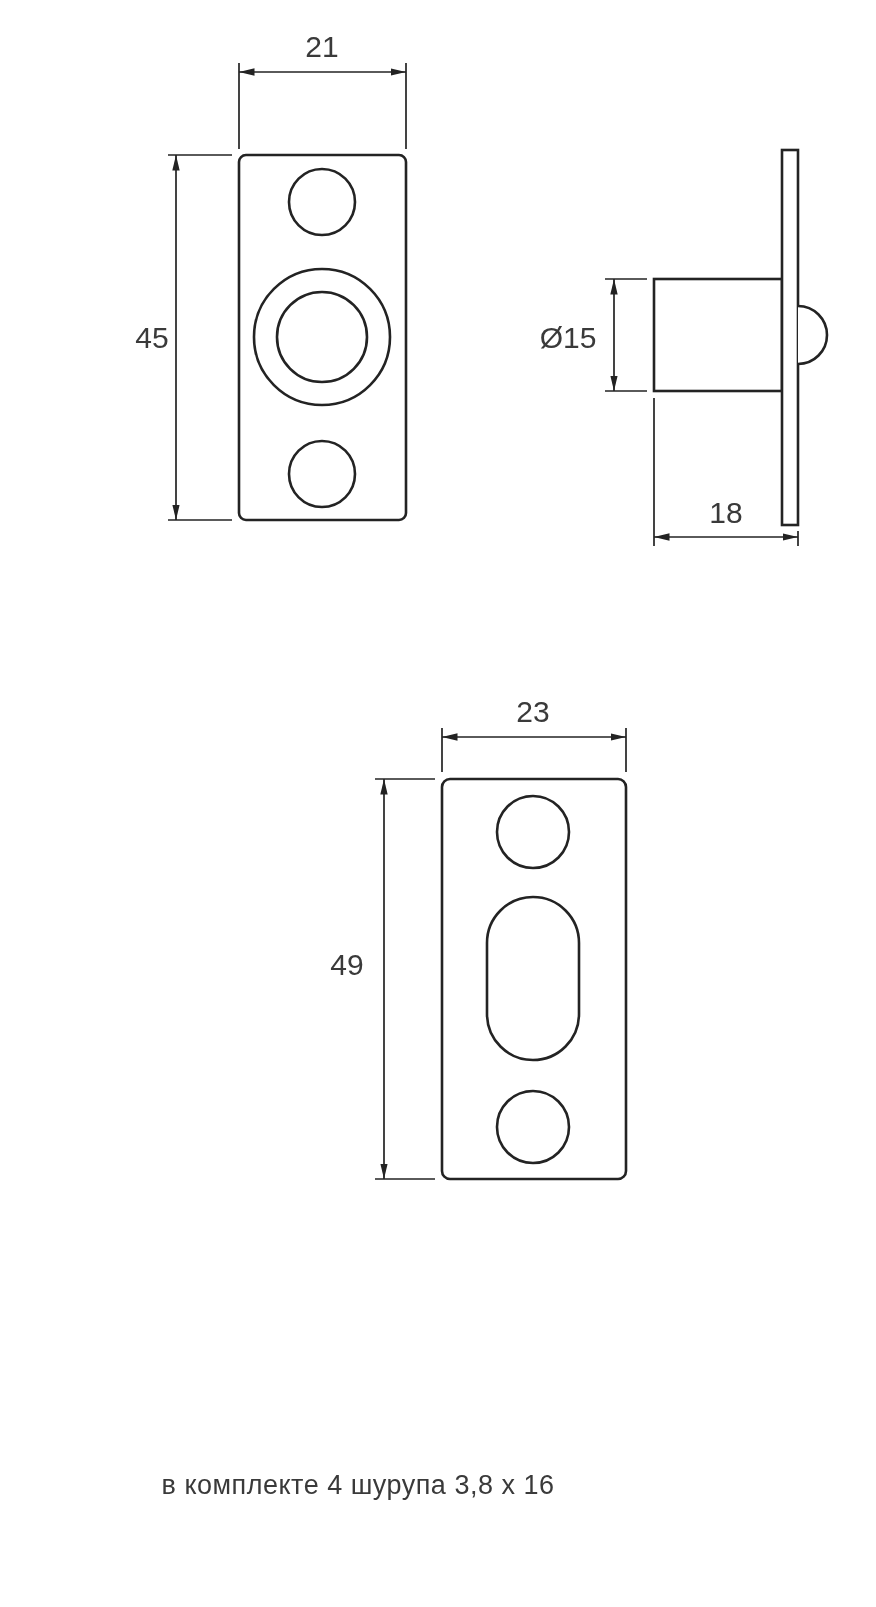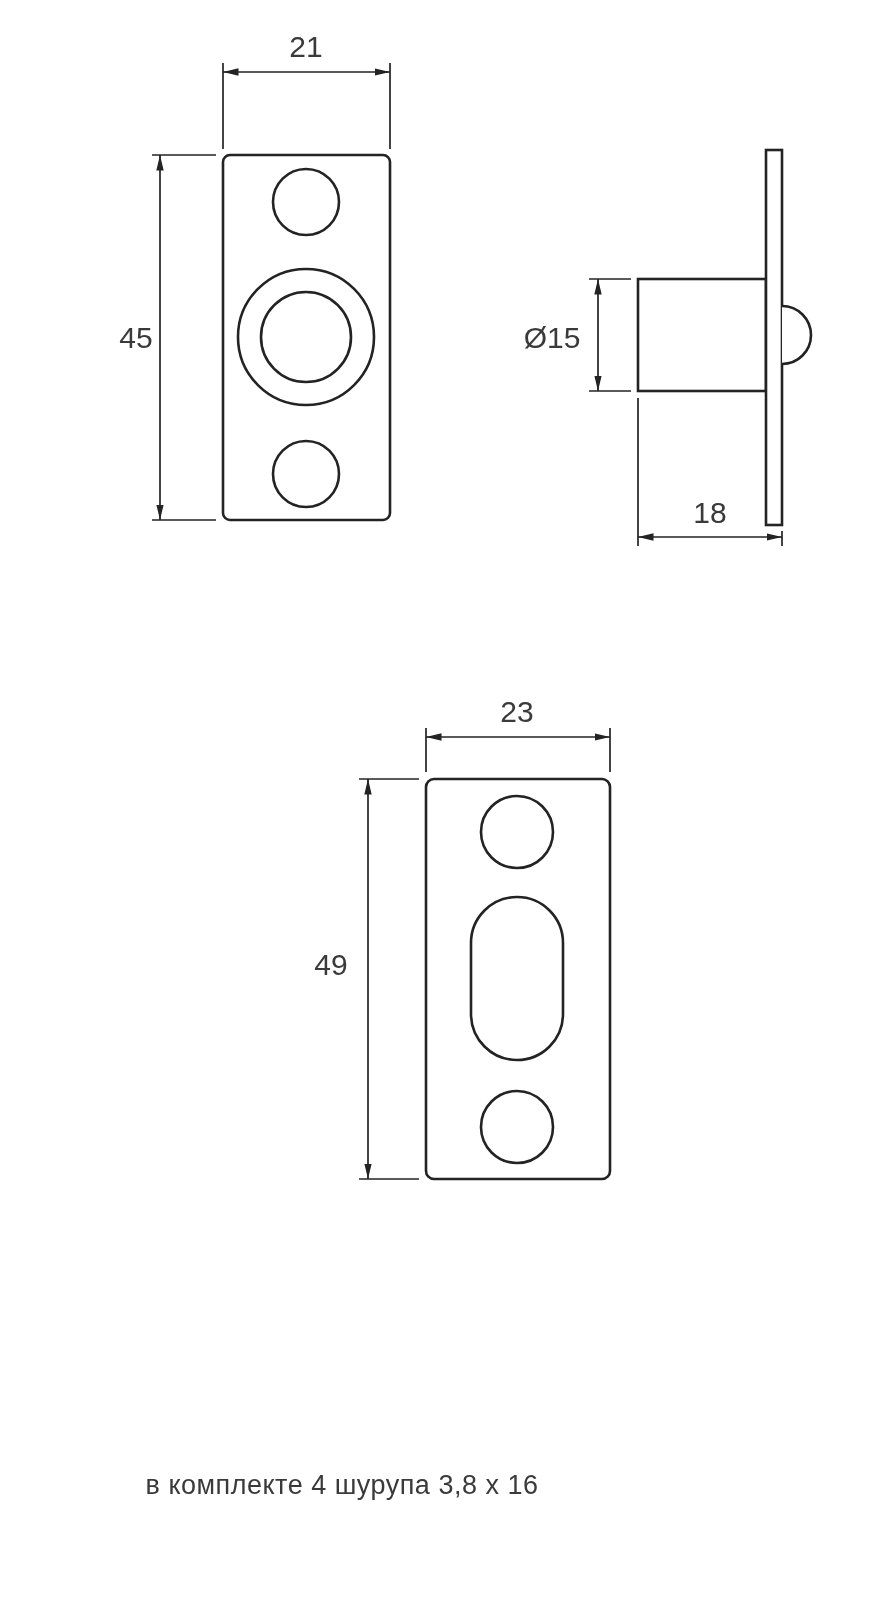--- a/index.html
+++ b/index.html
@@ -3,21 +3,21 @@
 <meta charset="utf-8">
 <style>
   * { box-sizing: border-box; }
   html, body { margin: 0; padding: 0; }
   body {
     width: 876px;
     height: 1607px;
     background: #ffffff;
     font-family: "Liberation Sans", sans-serif;
   }
-  .canvas { position: relative; width: 876px; height: 1607px; background: #ffffff; }
+  .canvas { position: relative; width: 876px; height: 1607px; background: #ffffff; padding-left: 16px; }
   svg { display: block; }
   .outline { fill: #ffffff; stroke: #232323; stroke-width: 2.6; }
   .thin { fill: none; stroke: #232323; stroke-width: 1.7; }
   .dim-label {
     font-family: "Liberation Sans", sans-serif;
     font-size: 30px;
     fill: #3a3a3a;
   }
   .note-label {
     font-family: "Liberation Sans", sans-serif;

